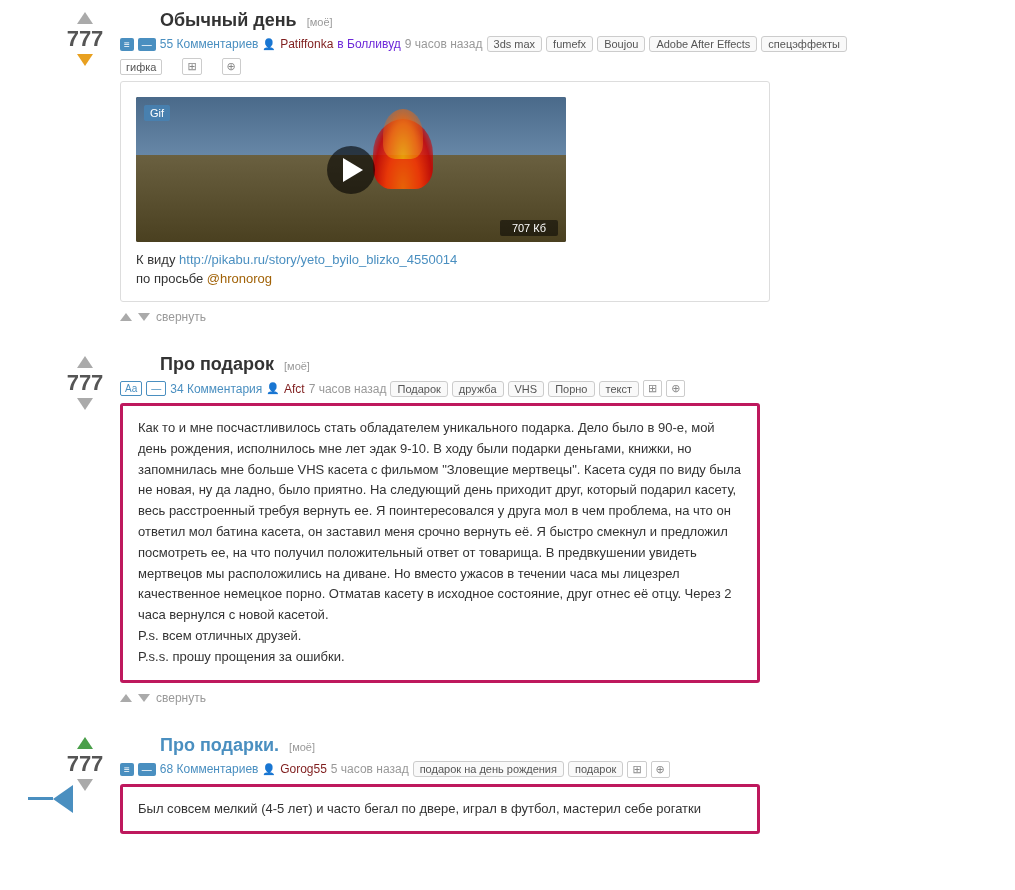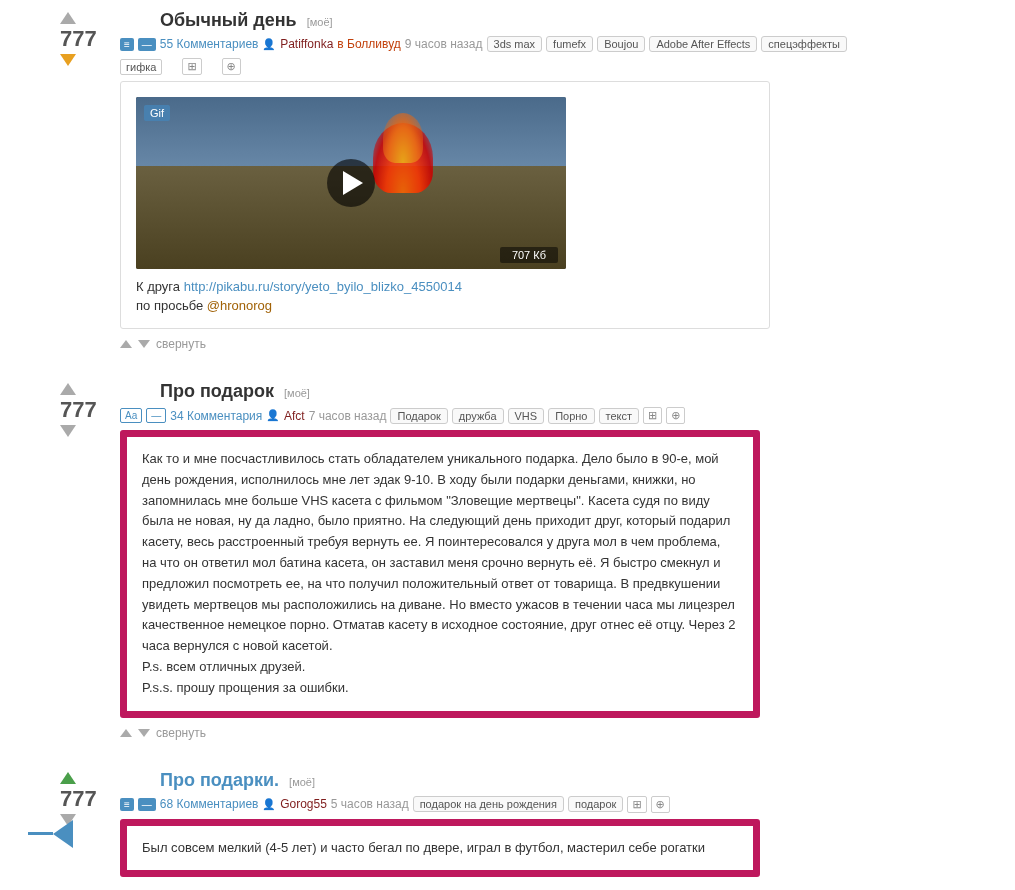--- a/index.html
+++ b/index.html
@@ -15,21 +15,21 @@
     }
     
     .post-block {
       display: flex;
       margin-bottom: 30px;
       position: relative;
     }
     .vote-column {
       display: flex;
       flex-direction: column;
-      align-items: flex-start;
+      align-items: center;
       min-width: 50px;
       margin-right: 10px;
       padding-top: 2px;
     }
     .vote-arrow-up {
       width: 0; height: 0;
       border-left: 8px solid transparent;
       border-right: 8px solid transparent;
       border-bottom: 12px solid #aaa;
       cursor: pointer;
@@ -138,21 +138,21 @@
     .post-media-box {
       border: 1px solid #ddd;
       border-radius: 3px;
       padding: 15px;
       margin-bottom: 8px;
       max-width: 650px;
     }
     .video-thumb {
       position: relative;
       width: 430px;
-      height: 172px;
+      height: 145px;
       background: linear-gradient(135deg, #2a2a2a 0%, #555 40%, #888 60%, #333 100%);
       border-radius: 2px;
       overflow: hidden;
       cursor: pointer;
     }
     
     .video-scene {
       position: absolute;
       inset: 0;
       overflow: hidden;
@@ -265,21 +265,21 @@
       width: 0; height: 0;
       border-left: 6px solid transparent;
       border-right: 6px solid transparent;
       border-top: 8px solid #aaa;
     }
     .collapse-text {
       color: #999;
       font-size: 12px;
     }
     .post-text-box {
-      border: 7px solid #be185d;
+      border: 3px solid #be185d;
       border-radius: 3px;
       padding: 12px 15px;
       margin-bottom: 8px;
       max-width: 640px;
       font-size: 13px;
       line-height: 1.6;
       color: #333;
     }
     
     .arrow-pointer {
@@ -332,21 +332,21 @@
       <div class="post-title">
         <span>Обычный день</span>
         <span class="my-badge">[моё]</span>
       </div>
       <div class="post-meta">
         <span class="meta-icon">≡</span>
         <span class="meta-icon">—</span>
         <a class="comments-link">55 Комментариев</a>
         <span class="meta-separator">👤</span>
         <a class="author-link">Patiffonka</a>
-        <span style="color:#c2410c; font-size:12px;">в Болливуд</span>
+        <span style="color:#6d28d9; font-size:12px;">в Болливуд</span>
         <span class="meta-time">9 часов назад</span>
         <span class="tag-badge">3ds max</span>
         <span class="tag-badge">fumefx</span>
         <span class="tag-badge">Boujou</span>
         <span class="tag-badge">Adobe After Effects</span>
         <span class="tag-badge">спецэффекты</span>
       </div>
       <div class="second-row-meta">
         <span class="gif-label">гифка</span>
         <span class="action-icon">⊞</span>
@@ -360,21 +360,21 @@
             <div class="video-fire"></div>
           </div>
           <div class="gif-badge">Gif</div>
           <div class="play-button">
             <div class="play-triangle"></div>
           </div>
           <div class="file-size-badge">707 Кб</div>
         </div>
         <div style="margin-top:10px;">
           <div class="post-link-section">
-            <span>К друга</span>
+            <span>К виду</span>
             <a>http://pikabu.ru/story/yeto_byilo_blizko_4550014</a>
           </div>
           <div class="by-request">
             <span>по просьбе</span>
             <a>@hronorog</a>
           </div>
         </div>
       </div>
       <div class="collapse-bar">
         <div class="collapse-arrow-up"></div>

